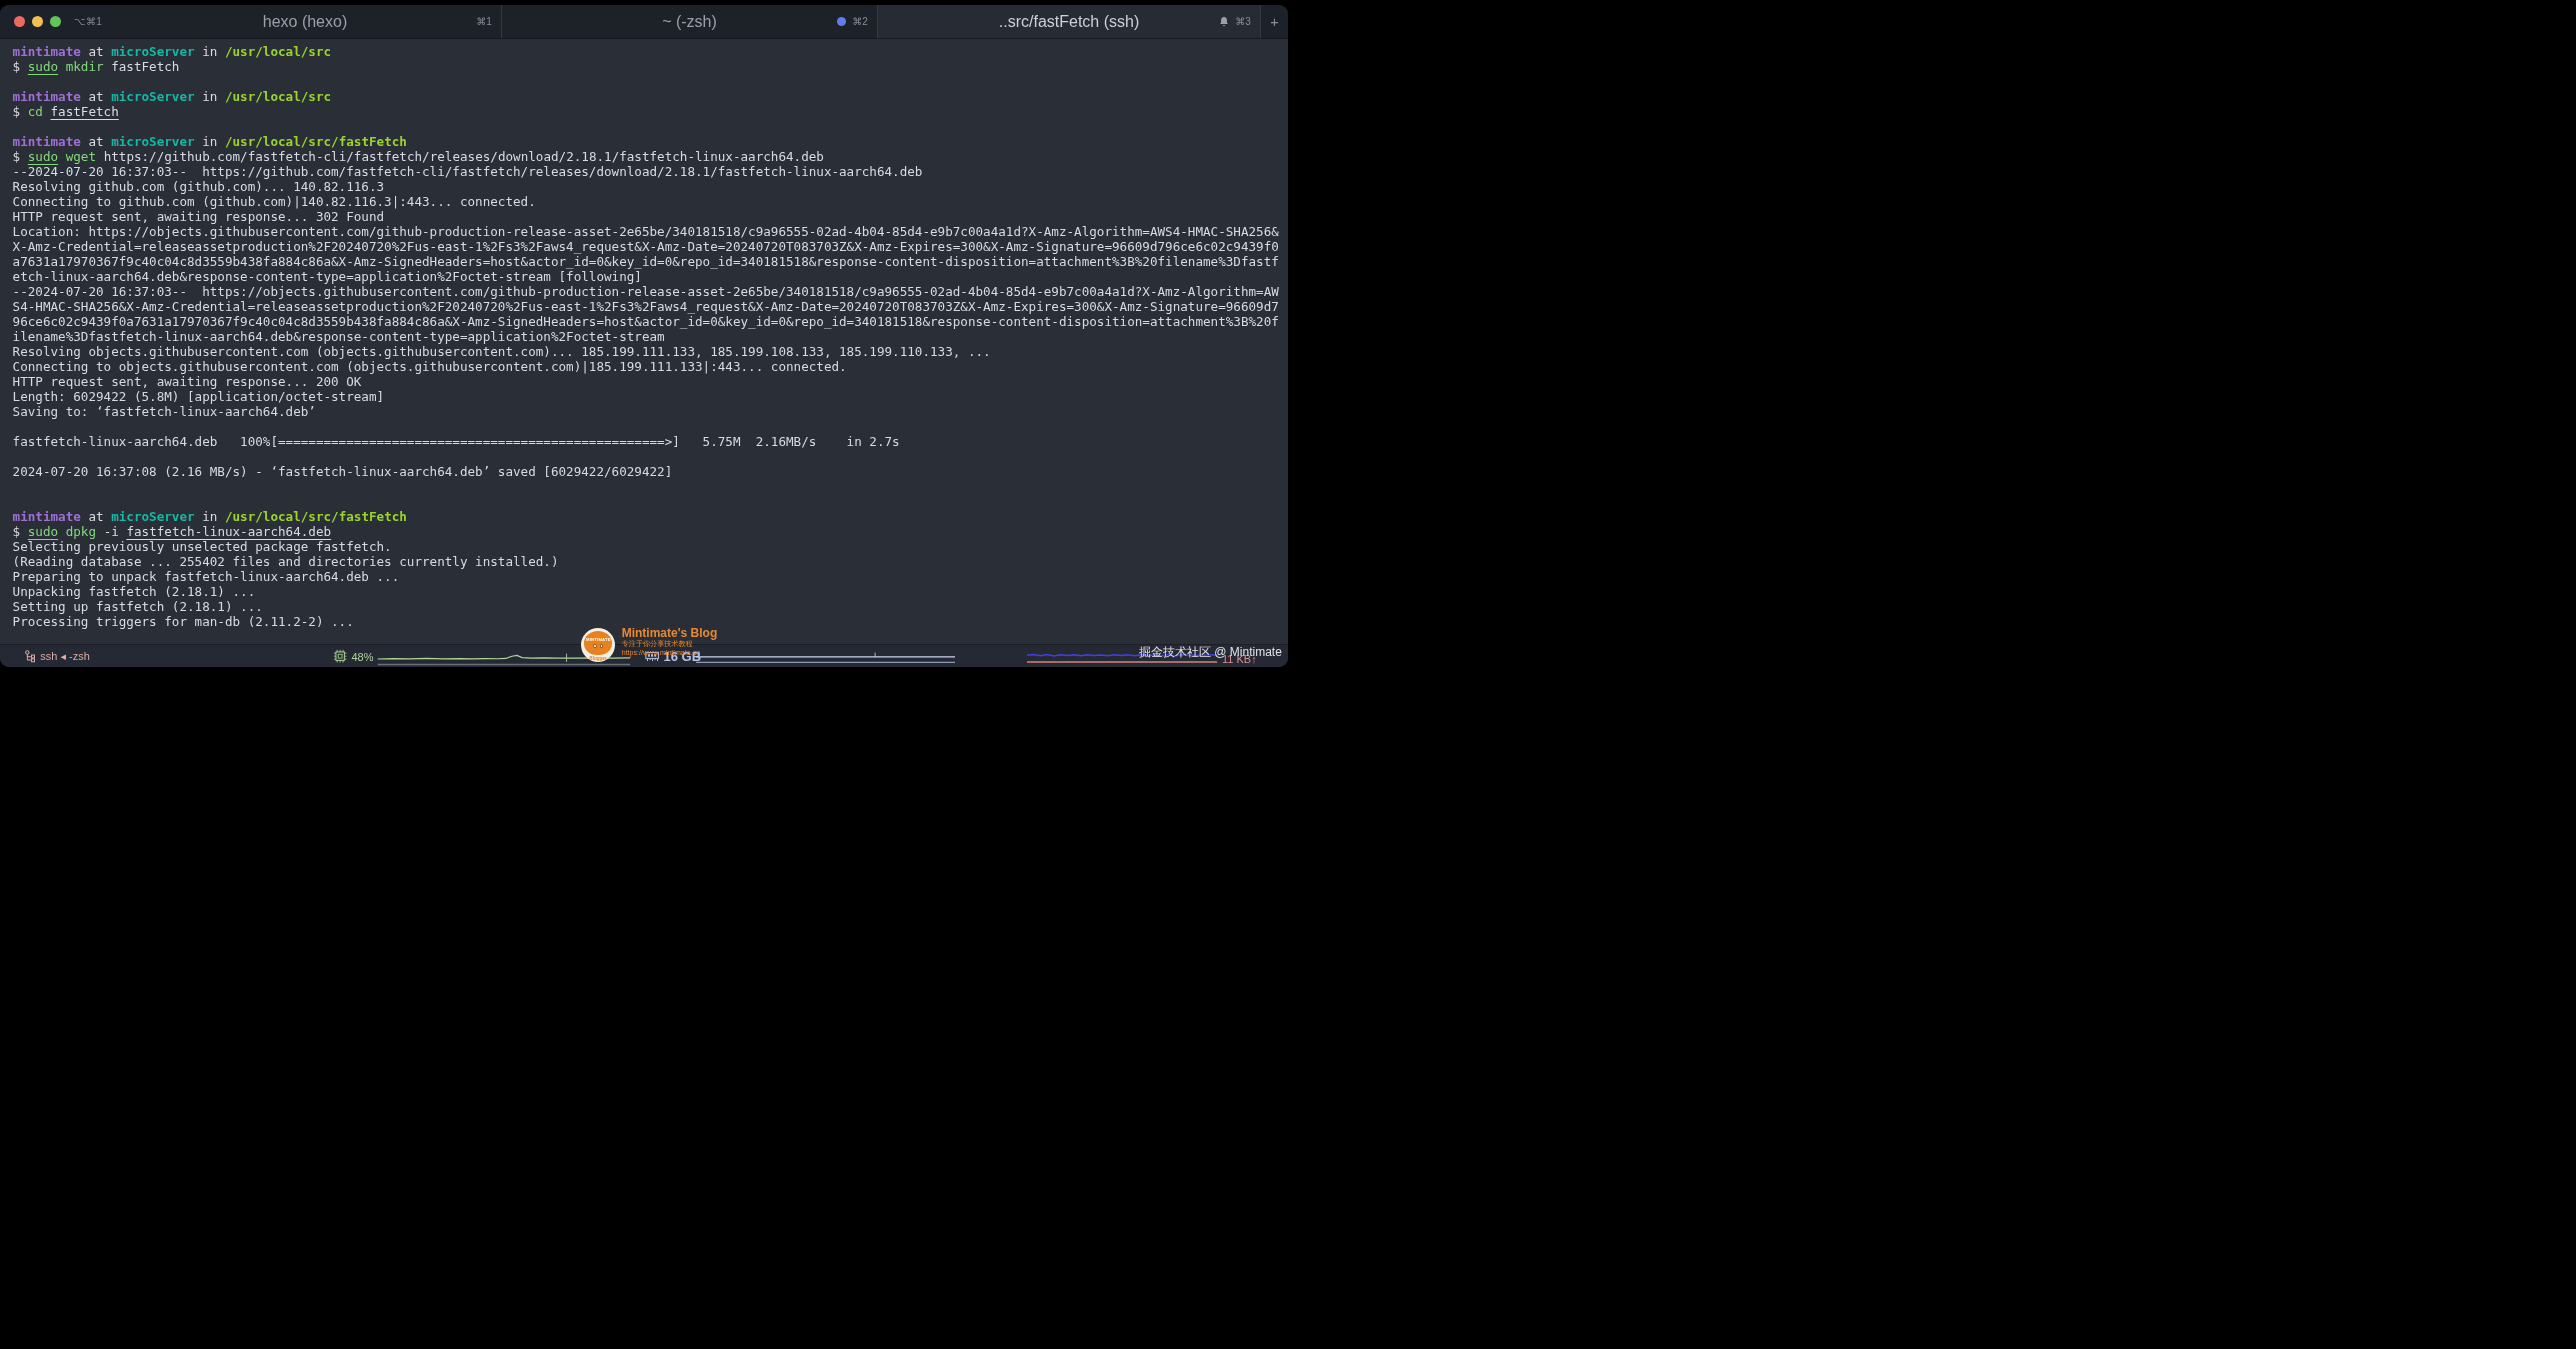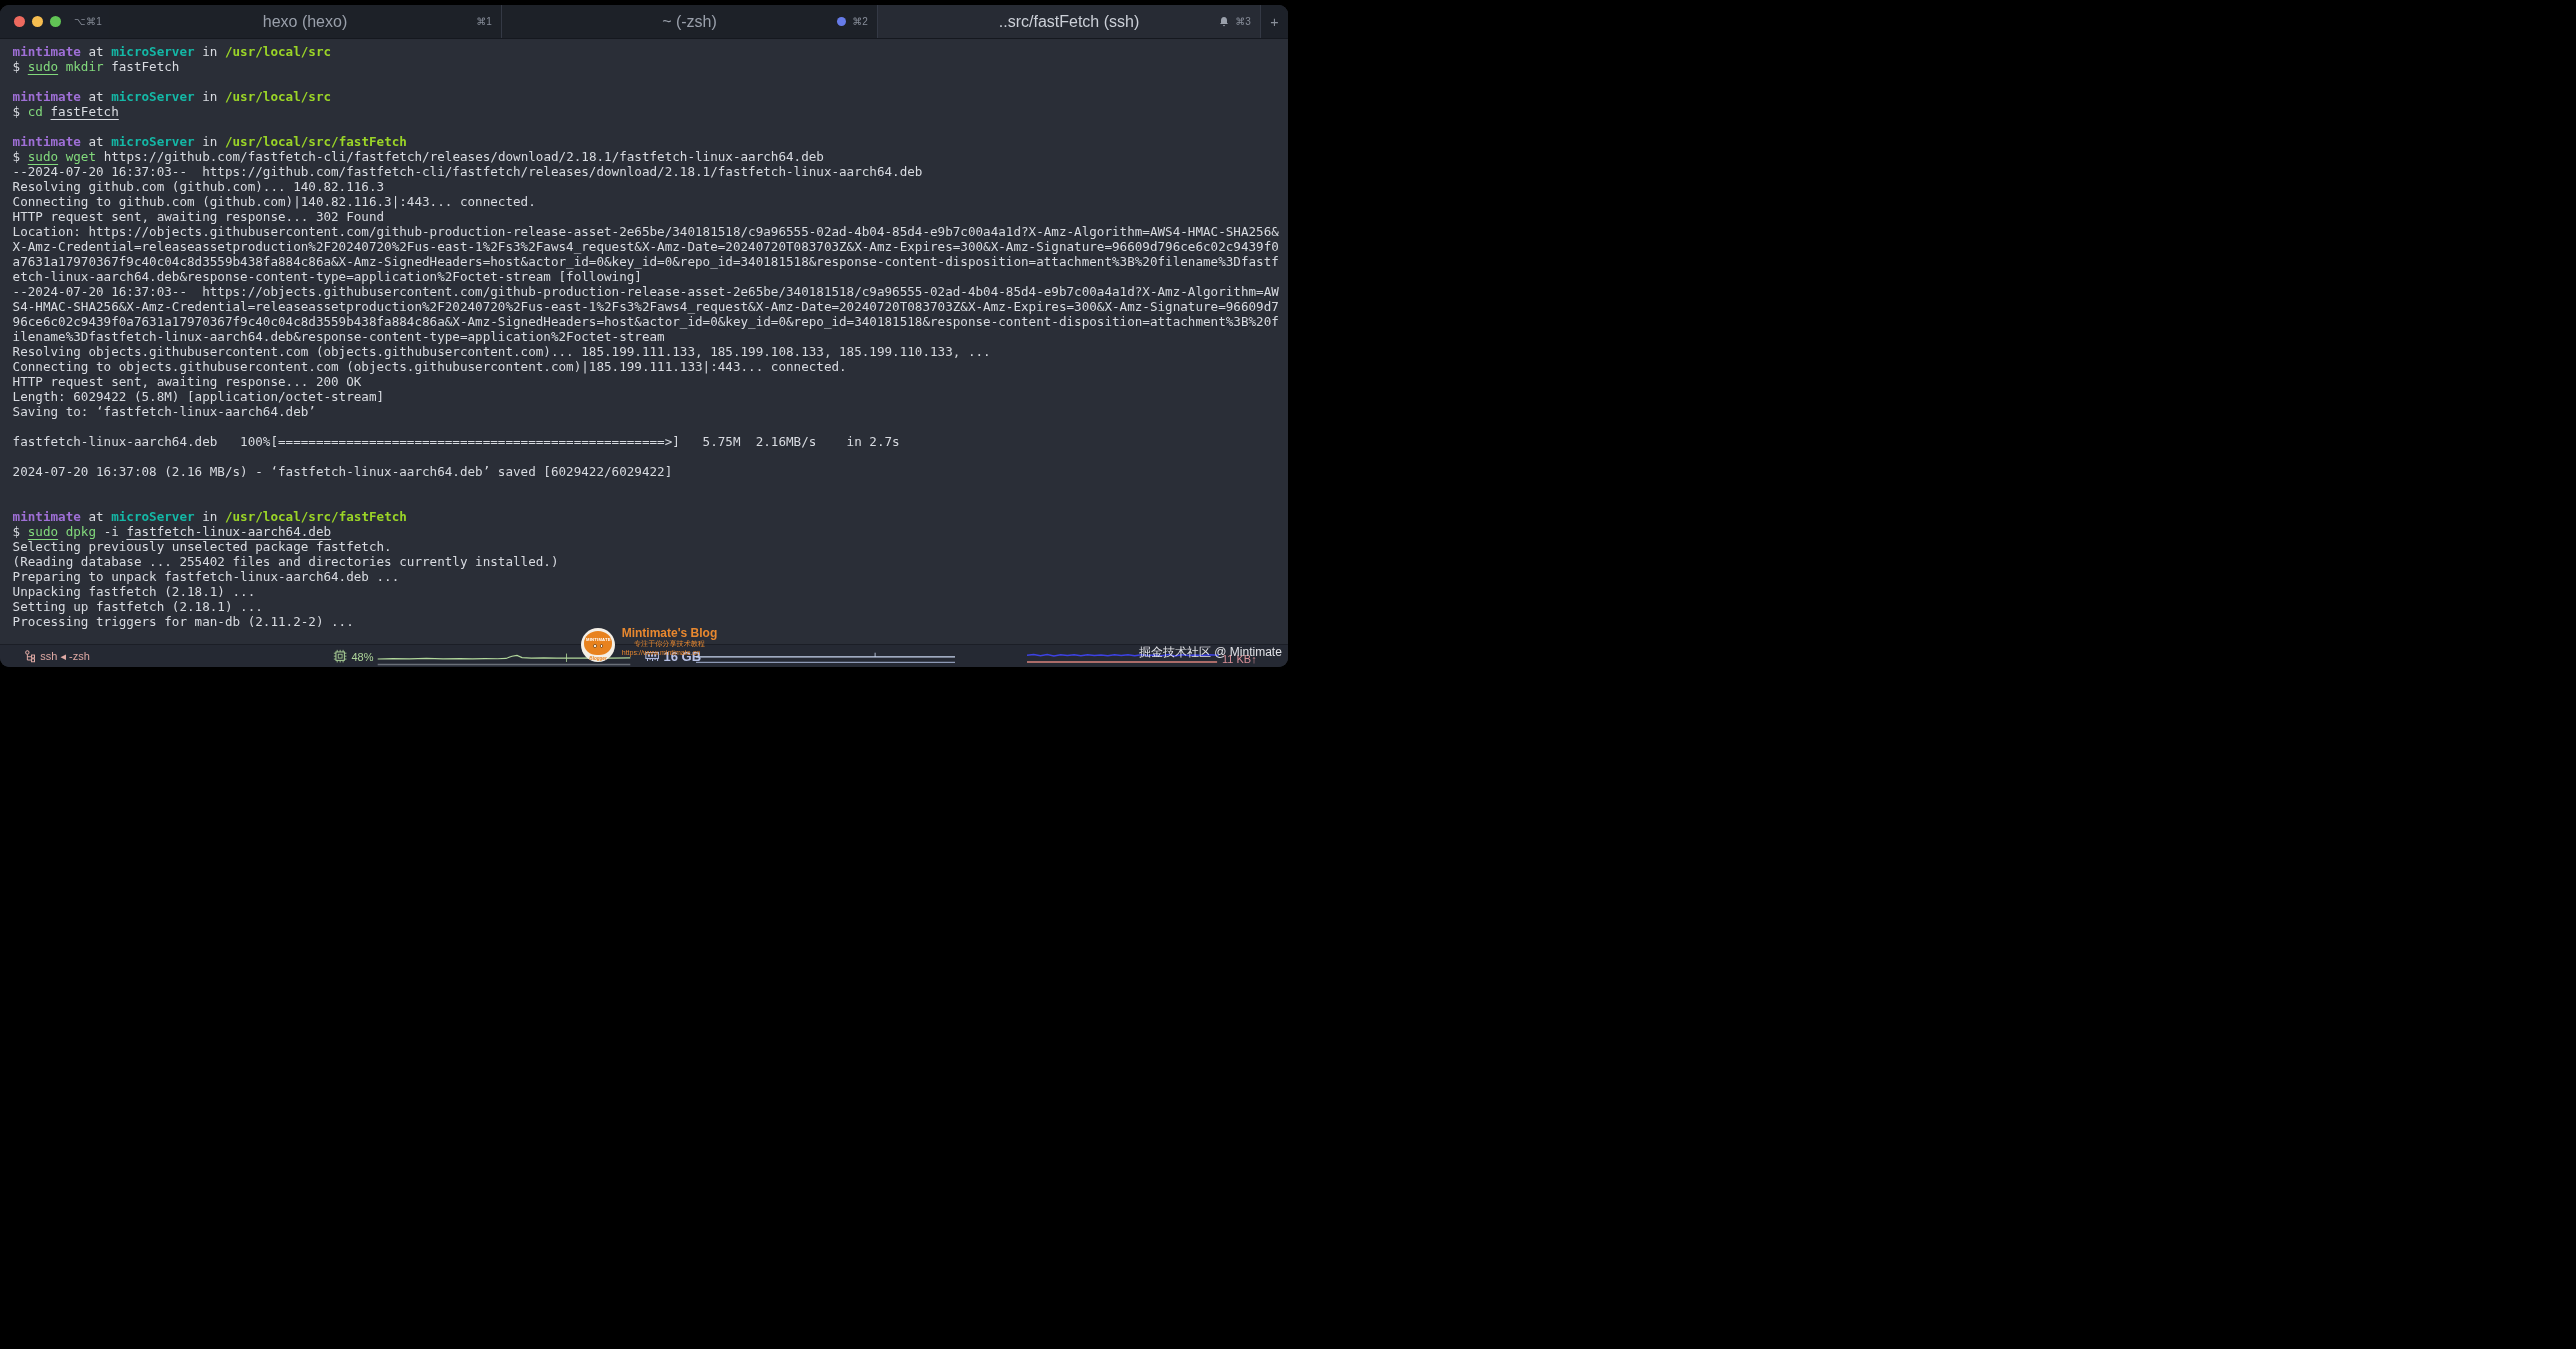--- a/index.html
+++ b/index.html
@@ -61,21 +61,21 @@
              flex:0 0 auto;}
   .wm-circle .inner{position:absolute;left:3.4px;top:2.5px;width:28px;height:24px;border-radius:50% 50% 46% 46%;
              background:#e8821e;display:flex;flex-direction:column;align-items:center;justify-content:center;}
   .wm-circle .inner .nm{color:#fff;font-size:4.2px;font-weight:bold;letter-spacing:0.2px;}
   .wm-circle .inner .eyes{display:flex;gap:3.4px;margin-top:1.7px;}
   .wm-circle .inner .eyes i{width:3.4px;height:3.4px;border-radius:50%;background:#fdf7ee;border:0.8px solid #7a4510;box-sizing:border-box;}
   .wm-circle .blogger{position:absolute;left:0;right:0;bottom:0.8px;text-align:center;color:#e8821e;
              font-size:4.6px;font-weight:bold;font-style:italic;}
   .wm-text{display:flex;flex-direction:column;color:#e8882f;}
   .wm-title{font-size:12px;font-weight:bold;line-height:11.8px;}
-  .wm-sub{font-size:7.1px;line-height:9.2px;text-align:center;}
+  .wm-sub{font-size:7.1px;line-height:9.2px;}
   .wm-url{font-size:7.1px;line-height:9.2px;}
   .wm-right{position:absolute;left:1139px;top:644px;z-index:40;color:rgba(235,236,240,.95);
             font-size:12px;font-weight:500;white-space:nowrap;}
 </style>
 </head>
 <body>
 
 <div class="stage">
   <div class="window">
 

